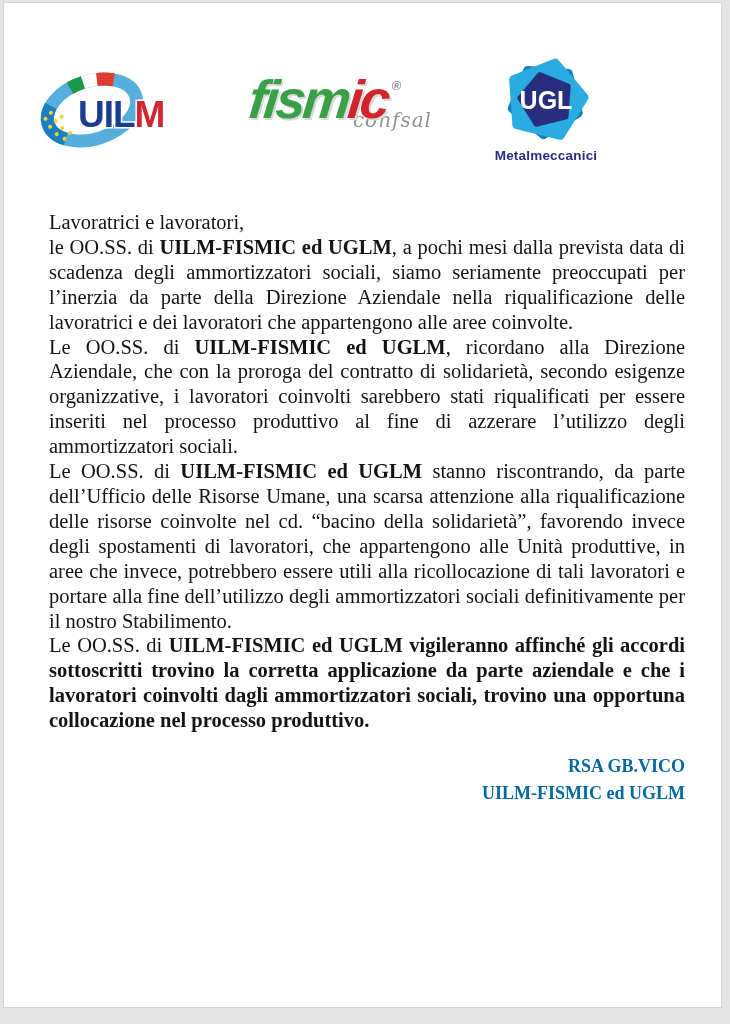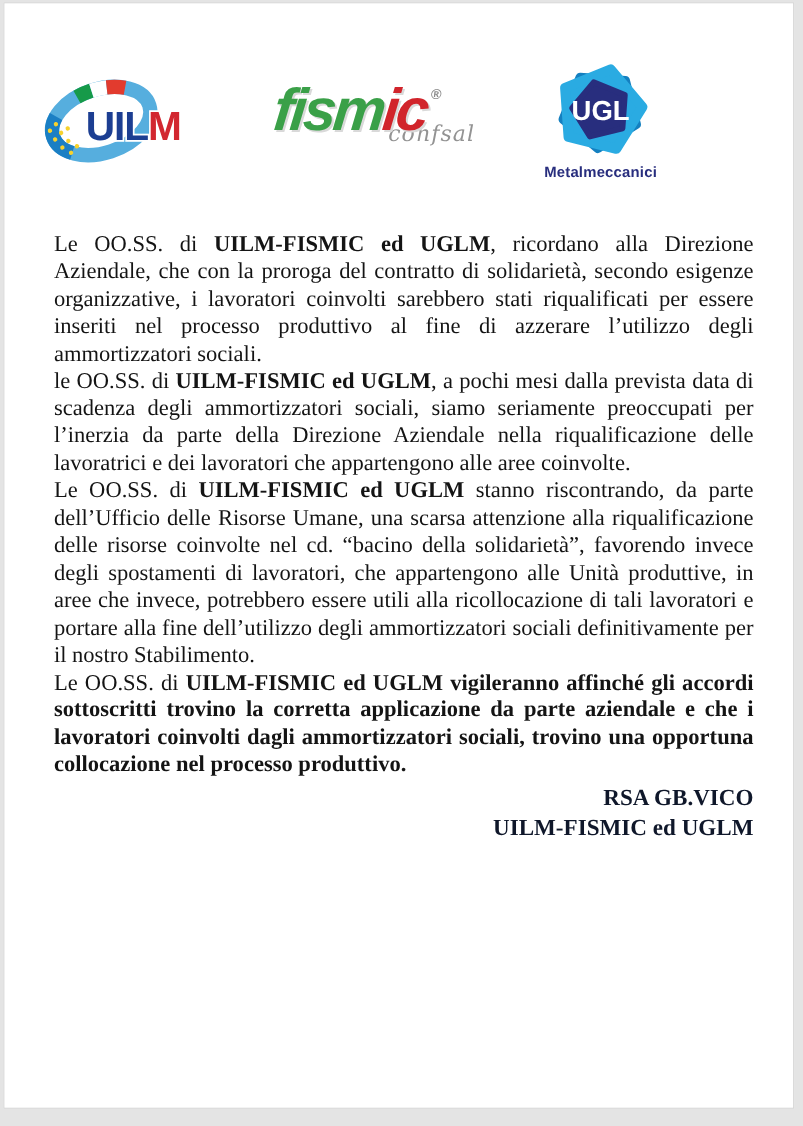--- a/index.html
+++ b/index.html
@@ -59,22 +59,22 @@
     font-size:20.5px;line-height:24.9px;color:#141414;
     text-align:justify;
   }
   .doc-body p{margin:0;}
   .doc-body .bold{font-weight:bold;}
   
   .dateline{
     margin-top:32px;font-style:italic;font-size:20.5px;color:#141414;
   }
   .signature{
-    margin-top:4px;text-align:right;font-weight:bold;
-    font-size:21px;line-height:27px;color:#0f172a;
+    margin-top:20px;text-align:right;font-weight:bold;
+    font-size:18px;line-height:27px;color:#0369a1;
   }
 </style>
 </head>
 <body>
 
 <div class="page">
 
   <div class="logo-row">
 
     <div class="logo-uilm">
@@ -116,22 +116,23 @@
           <polygon points="0,-50 -47.6,-15.5 -29.4,40.5 29.4,40.5 47.6,-15.5" stroke-linejoin="round" stroke-width="10" transform="rotate(-14) scale(0.52)" fill="#282e7e" stroke="#282e7e"></polygon>
           <text x="0" y="9" text-anchor="middle" font-family="Liberation Sans, sans-serif" font-weight="bold" font-size="25" fill="#ffffff">UGL</text>
         </g>
       </svg>
       <div class="ugl-sub">Metalmeccanici</div>
     </div>
   </div>
 
 
   <main class="doc-body">
+      <p><span>Lavoratrici e lavoratori,</span></p>
+      <p><span>le OO.SS. di </span><span class="bold">UILM-FISMIC ed UGLM</span><span>, a pochi mesi dalla prevista data di scadenza degli ammortizzatori sociali, siamo seriamente preoccupati per l’inerzia da parte della Direzione Aziendale nella riqualificazione delle lavoratrici e dei lavoratori che appartengono alle aree coinvolte.</span></p>
       <p><span>Le OO.SS. di </span><span class="bold">UILM-FISMIC ed UGLM</span><span>, ricordano alla Direzione Aziendale, che con la proroga del contratto di solidarietà, secondo esigenze organizzative, i lavoratori coinvolti sarebbero stati riqualificati per essere inseriti nel processo produttivo al fine di azzerare l’utilizzo degli ammortizzatori sociali.</span></p>
-      <p><span>le OO.SS. di </span><span class="bold">UILM-FISMIC ed UGLM</span><span>, a pochi mesi dalla prevista data di scadenza degli ammortizzatori sociali, siamo seriamente preoccupati per l’inerzia da parte della Direzione Aziendale nella riqualificazione delle lavoratrici e dei lavoratori che appartengono alle aree coinvolte.</span></p>
       <p><span>Le OO.SS. di </span><span class="bold">UILM-FISMIC ed UGLM</span><span> stanno riscontrando, da parte dell’Ufficio delle Risorse Umane, una scarsa attenzione alla riqualificazione delle risorse coinvolte nel cd. “bacino della solidarietà”, favorendo invece degli spostamenti di lavoratori, che appartengono alle Unità produttive, in aree che invece, potrebbero essere utili alla ricollocazione di tali lavoratori e portare alla fine dell’utilizzo degli ammortizzatori sociali definitivamente per il nostro Stabilimento.</span></p>
       <p><span>Le OO.SS. di </span><span class="bold">UILM-FISMIC ed UGLM vigileranno affinché gli accordi sottoscritti trovino la corretta applicazione da parte aziendale e che i lavoratori coinvolti dagli ammortizzatori sociali, trovino una opportuna collocazione nel processo produttivo.</span></p>
     </main>
 
 
   <div class="signature">
     <div>RSA GB.VICO</div>
     <div>UILM-FISMIC ed UGLM</div>
   </div>
 

